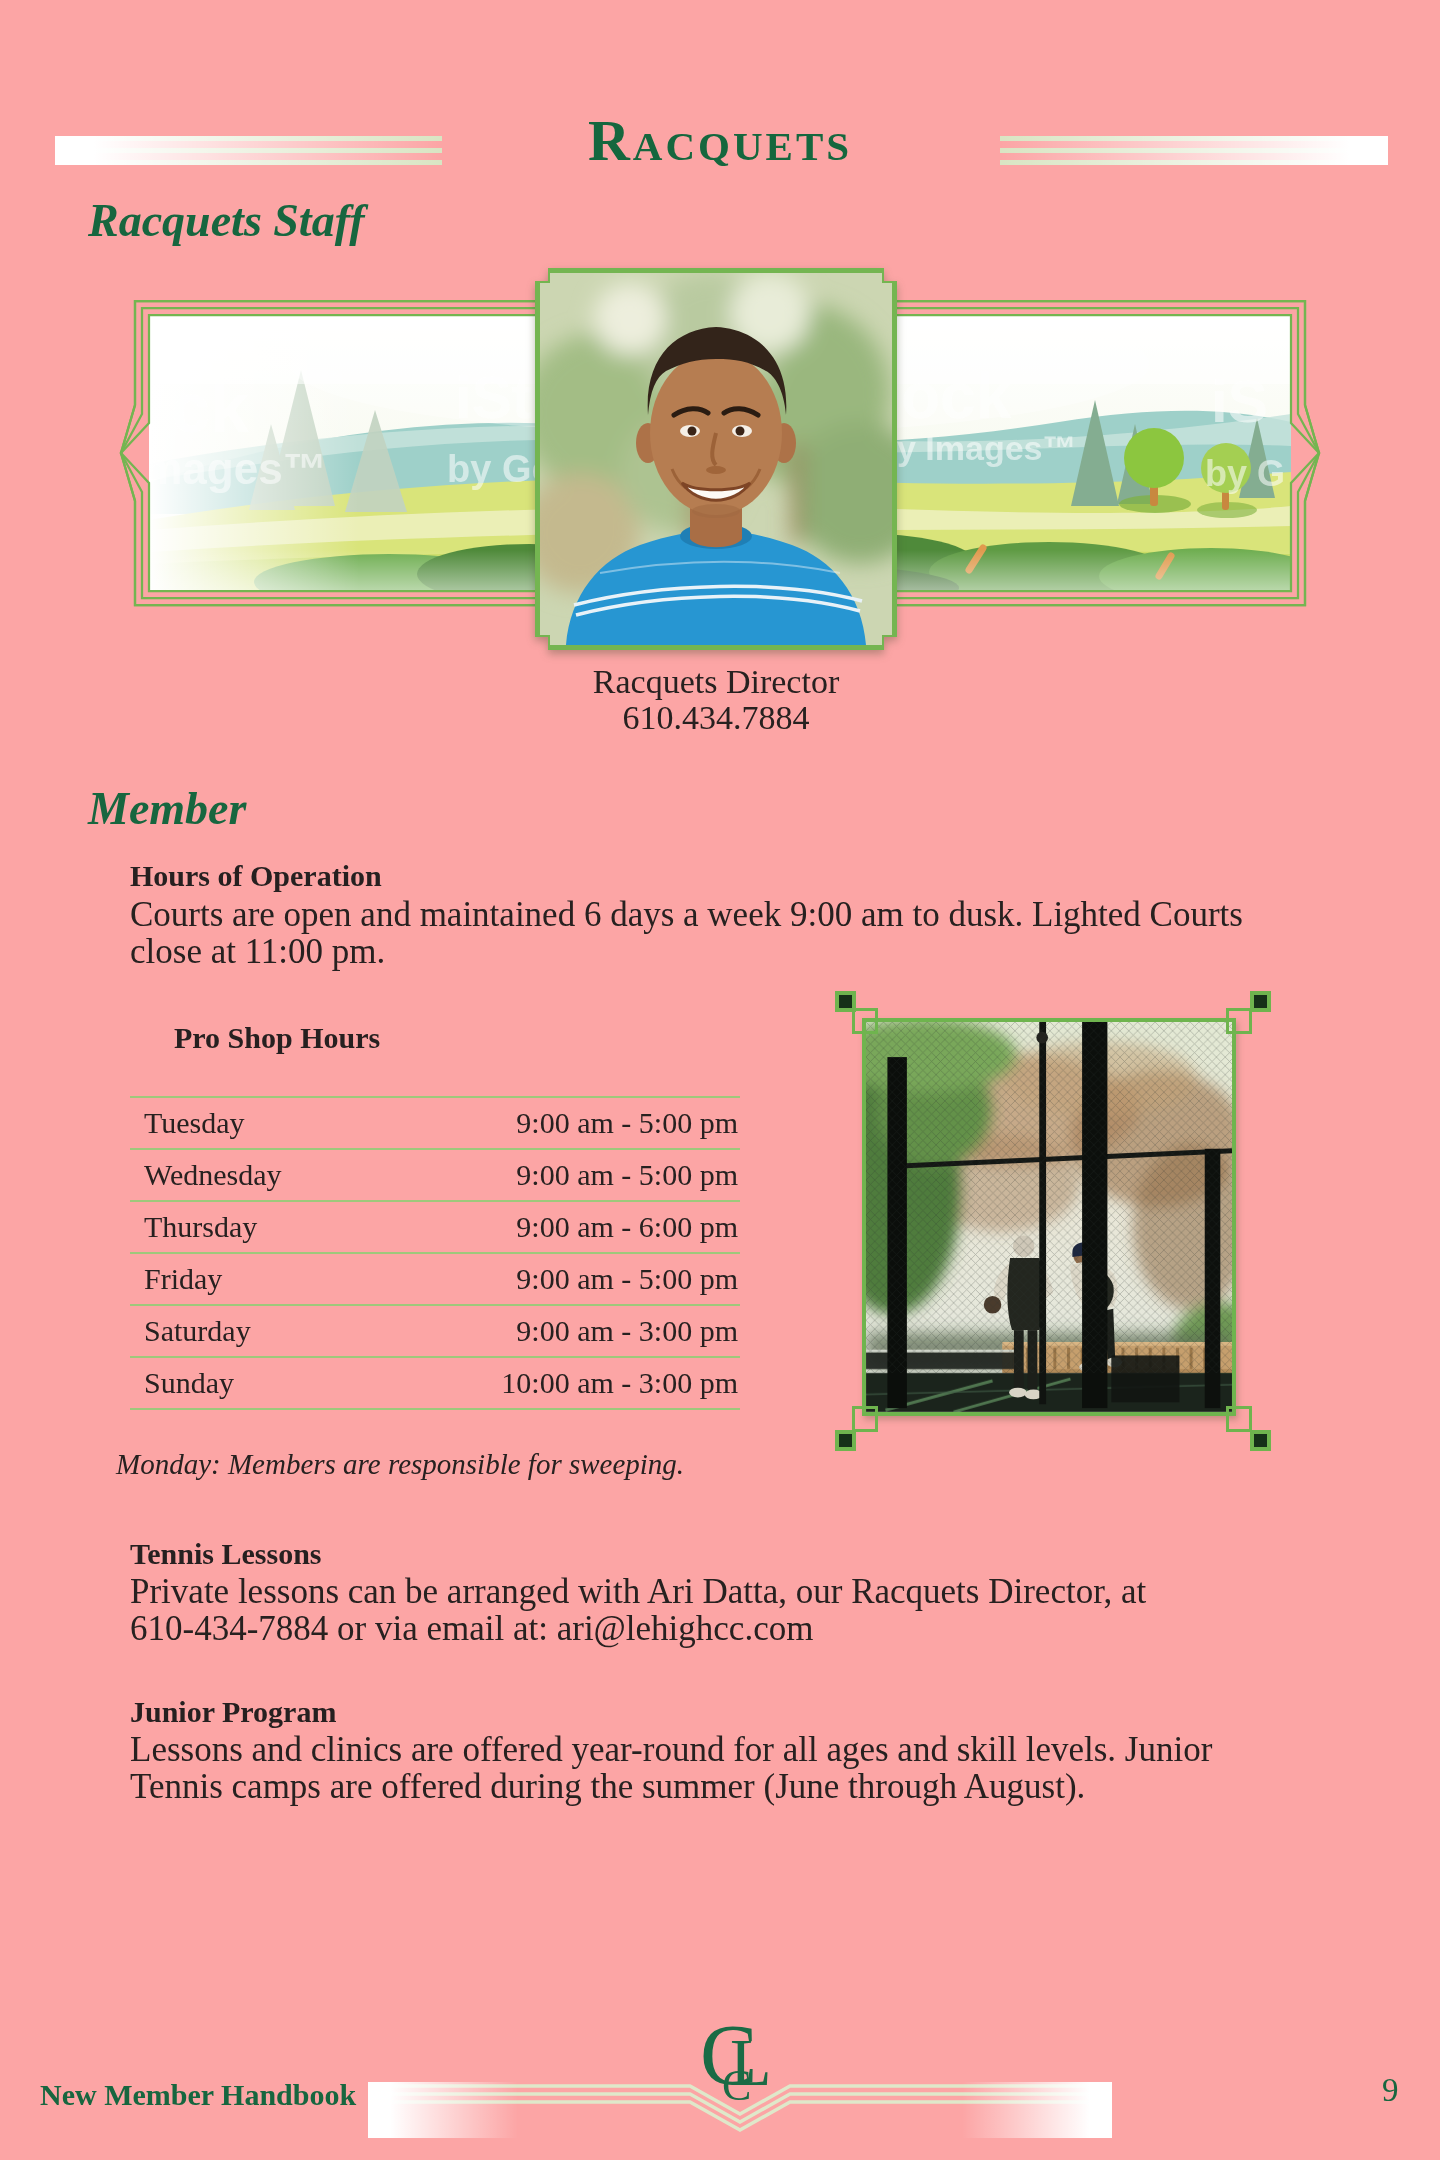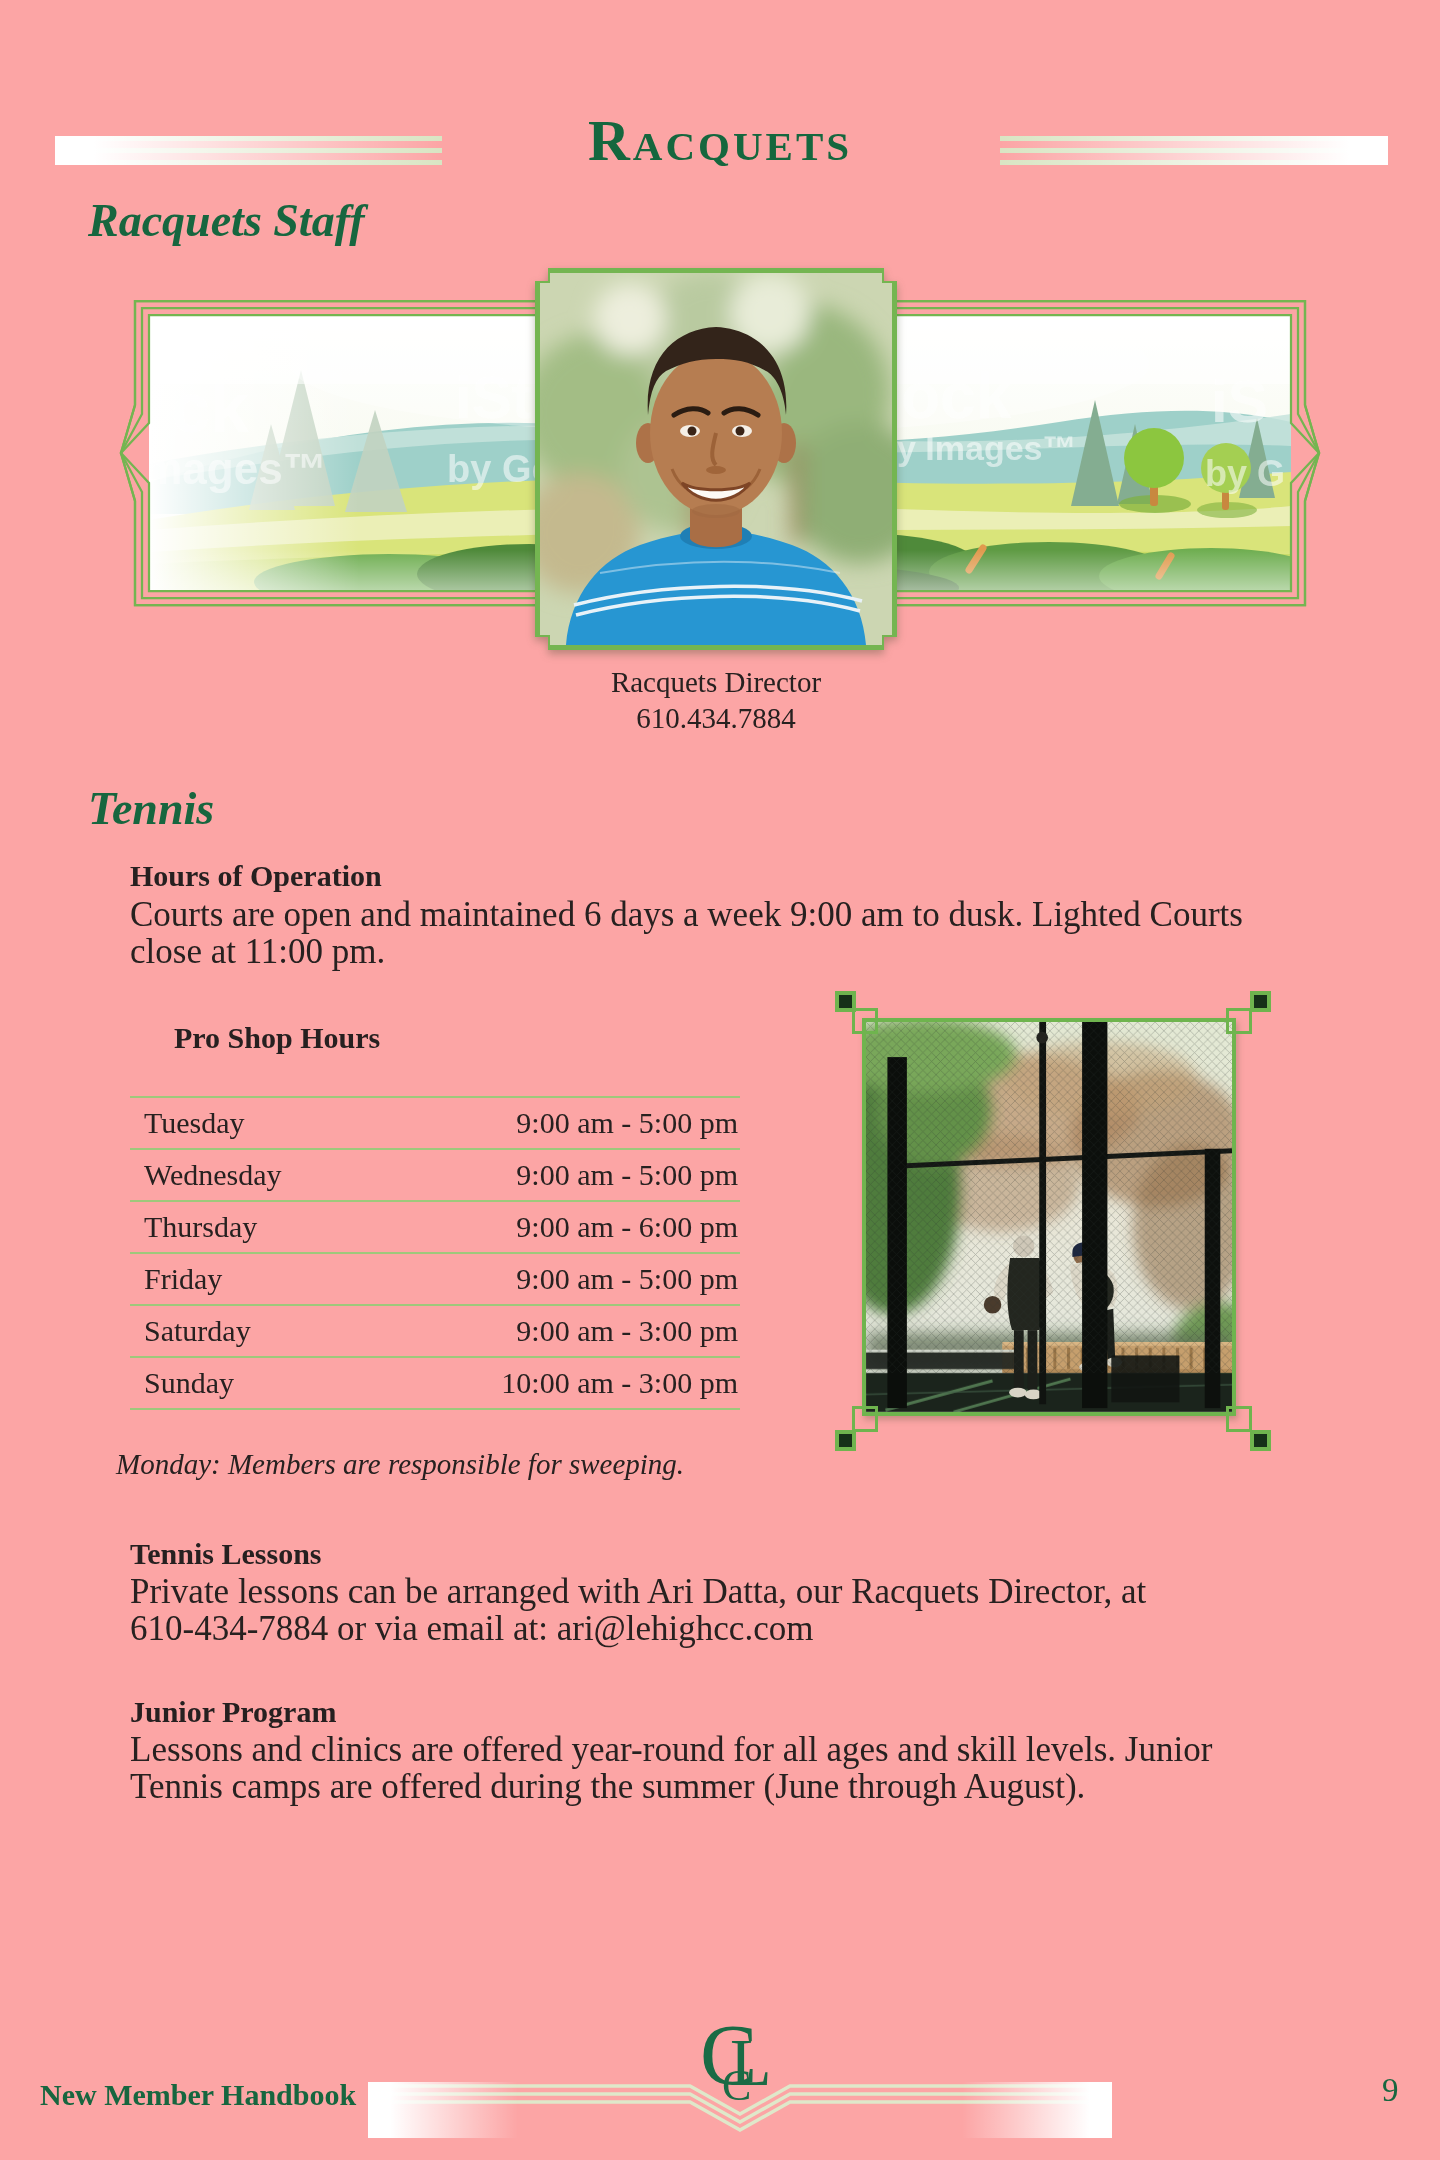--- a/index.html
+++ b/index.html
@@ -24,21 +24,21 @@
   .banner-art{left:34px;top:16px;width:1142px;height:276px;}
   .portrait-outer{left:420px;top:-30px;width:362px;height:382px;
     filter:drop-shadow(0 4px 4px rgba(60,70,40,.35));}
   .portrait-frame{position:absolute;inset:0;background:#74b551;
     clip-path:polygon(13px 0,349px 0,349px 13px,362px 13px,362px 369px,349px 369px,349px 382px,13px 382px,13px 369px,0 369px,0 13px,13px 13px);}
   .portrait-img{position:absolute;left:5px;top:5px;width:352px;height:372px;overflow:hidden;
     clip-path:polygon(10px 0,342px 0,342px 10px,352px 10px,352px 362px,342px 362px,342px 372px,10px 372px,10px 362px,0 362px,0 10px,10px 10px);}
 
   .staff-caption{left:356px;top:664px;width:720px;text-align:center;line-height:36px;}
   .staff-name{font-weight:bold;font-size:31px;}
-  .staff-role,.staff-phone{font-size:29px;}
+  .staff-role,.staff-phone{font-size:34px;}
 
   
   .sub-heading{font-weight:bold;font-size:30px;line-height:36px;color:#262020;text-align:center;}
   .body-line{font-size:35px;line-height:37px;color:#272120;}
   .italic-note{font-style:italic;font-size:29px;color:#272120;}
 
   
   .hours-table{left:130px;top:1096px;width:610px;}
   .hours-row{display:flex;justify-content:space-between;align-items:center;
     height:50px;border-top:2px solid #9ec87b;font-size:30px;}
@@ -229,21 +229,21 @@
         </svg>
       </div>
     </div>
   </div>
 
   <div class="abs staff-caption">
     <div class="staff-role">Racquets Director</div>
     <div class="staff-phone">610.434.7884</div>
   </div>
 
-  <div class="abs section-heading" style="left:88px;top:786px;">Tennis</div>
+  <div class="abs section-heading" style="left:88px;top:786px;">Member</div>
 
   <div class="abs sub-heading" style="left:130px;top:858px;">Hours of Operation</div>
   <div class="abs body-line" style="left:130px;top:896px;">Courts are open and maintained 6 days a week 9:00 am to dusk. Lighted Courts</div>
   <div class="abs body-line" style="left:130px;top:933px;">close at 11:00 pm.</div>
 
   <div class="abs sub-heading" style="left:130px;top:1020px;margin-left:44px;">Pro Shop Hours</div>
 
   <div class="abs hours-table">
     <div class="hours-row">
       <span class="hours-day">Tuesday</span>

